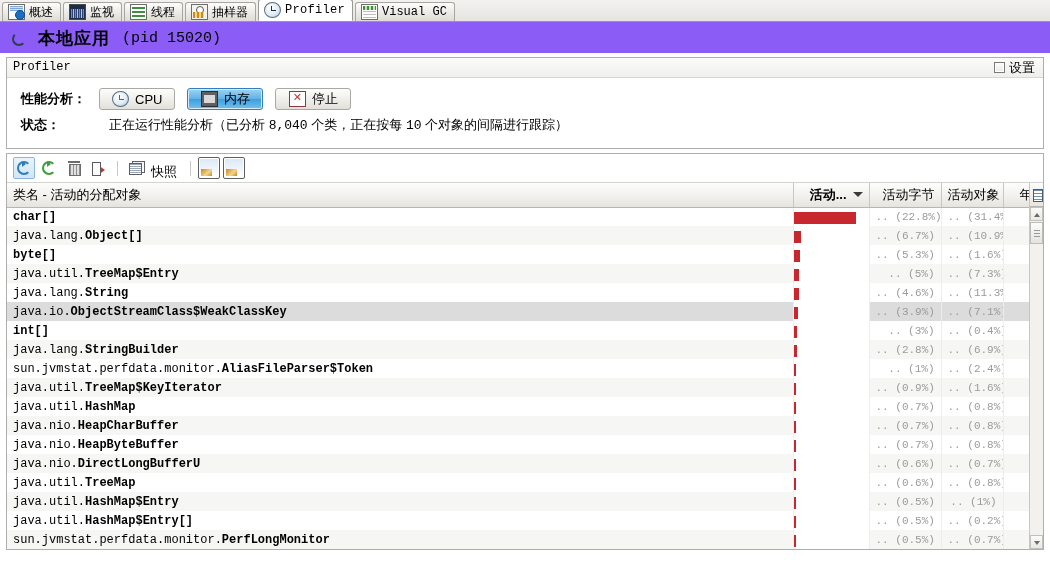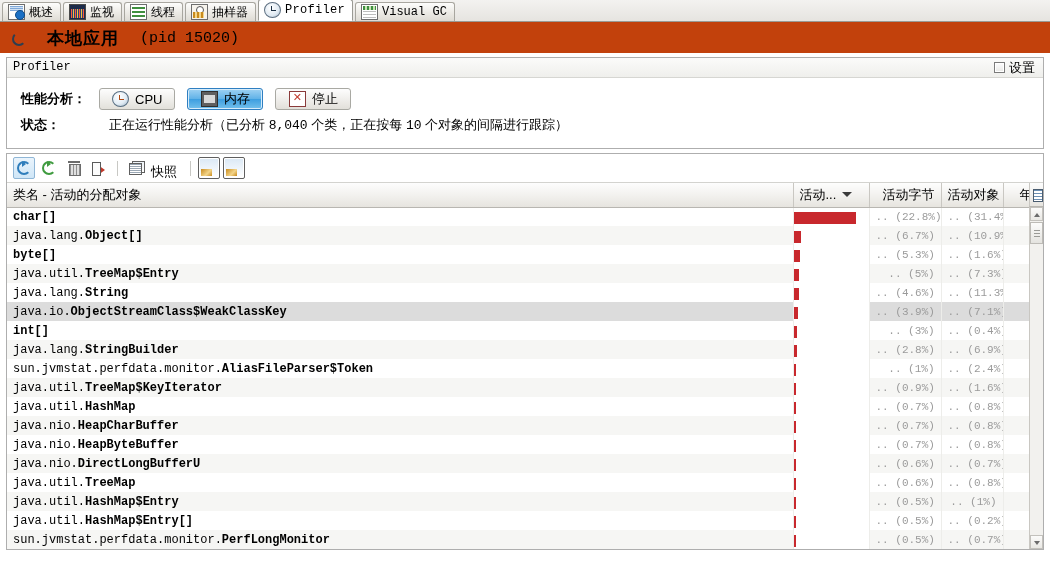--- a/index.html
+++ b/index.html
@@ -58,22 +58,22 @@
   .ic-clock:after{content:"";position:absolute;left:6px;top:3px;width:1px;height:5px;background:#1b3044;}
   .ic-clock:before{content:"";position:absolute;left:7px;top:7px;width:4px;height:1px;background:#1b3044;}
   .ic-vgc{background:#ffffff;border:1px solid #6d6d6d;}
   .ic-vgc:after{content:"";position:absolute;left:1px;top:1px;right:1px;height:4px;
     background:repeating-linear-gradient(to right,#3f8f3f 0 2px,#c7e3b6 2px 4px);}
   .ic-vgc:before{content:"";position:absolute;left:1px;top:6px;right:1px;bottom:1px;
     background:repeating-linear-gradient(to bottom,#bdbdbd 0 1px,#ffffff 1px 3px);}
 
   
   #apptitle{
-    height:25px;display:flex;align-items:center;gap:21px;padding:4px 0 2px 12px;
-    background:#c2410c;
+    height:25px;display:flex;align-items:center;gap:12px;padding:4px 0 2px 12px;
+    background:#8b5cf6;
   }
   #apptitle .spin{
     width:14px;height:14px;border-radius:50%;
     border:2px solid #2c3e50;border-top-color:transparent;border-right-color:transparent;
     box-sizing:border-box;flex:0 0 14px;
   }
   #apptitle .t1{font-size:17px;font-weight:bold;letter-spacing:1px;}
   #apptitle .t2{font-size:15px;font-family:"Liberation Mono","DejaVu Sans Mono",monospace;}
 
   
@@ -154,21 +154,21 @@
   
   #tablewrap{position:relative;overflow:hidden;}
   table.grid{border-collapse:collapse;width:1038px;table-layout:fixed;}
   table.grid th{
     height:24px;padding:0 6px;box-sizing:border-box;
     background:linear-gradient(to bottom,#fdfdfd 0%,#f2f1ee 52%,#e6e4df 100%);
     border-right:1px solid #c9c7c2;border-bottom:1px solid #b8b6b1;
     font-size:13px;font-weight:normal;text-align:left;white-space:nowrap;
   }
   table.grid th.r{text-align:right;}
-  table.grid th.sorted{font-weight:normal;}
+  table.grid th.sorted{font-weight:bold;text-align:right;}
   table.grid td{
     height:19px;padding:0 6px;box-sizing:border-box;
     border-right:1px solid #ededea;
     font-family:"Liberation Mono","DejaVu Sans Mono",monospace;
     font-size:12px;white-space:nowrap;overflow:hidden;
   }
   table.grid td.num{text-align:right;color:#9b9b9b;font-size:11px;}
   table.grid td.gen{text-align:right;color:#000;font-size:12px;}
   table.grid td.barcell{padding:0;position:relative;}
   tr.alt td{background:#f6f6f4;}

